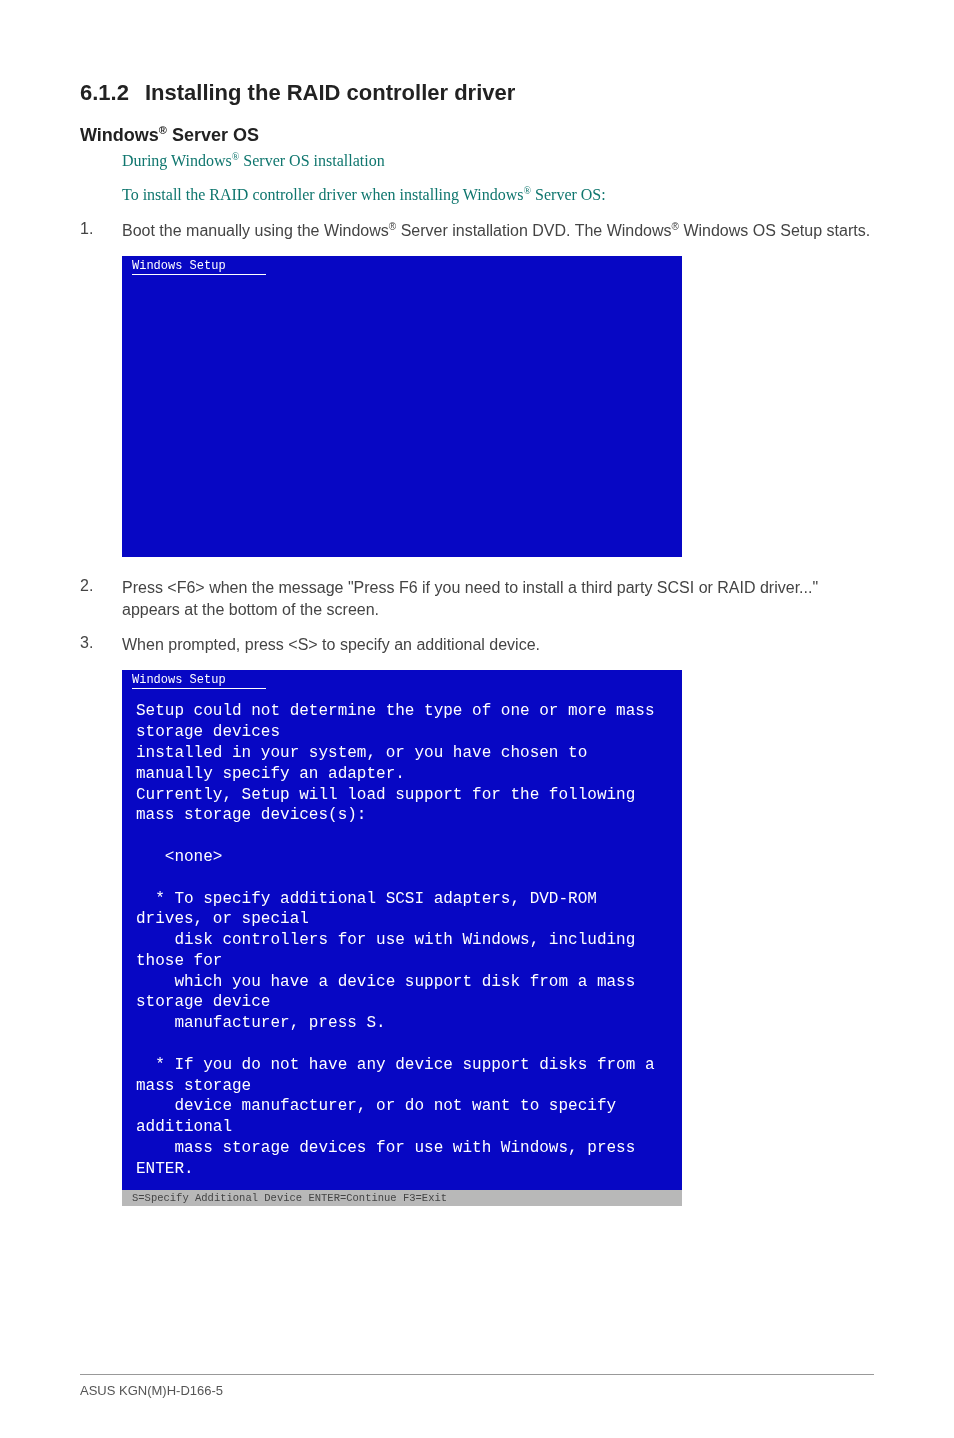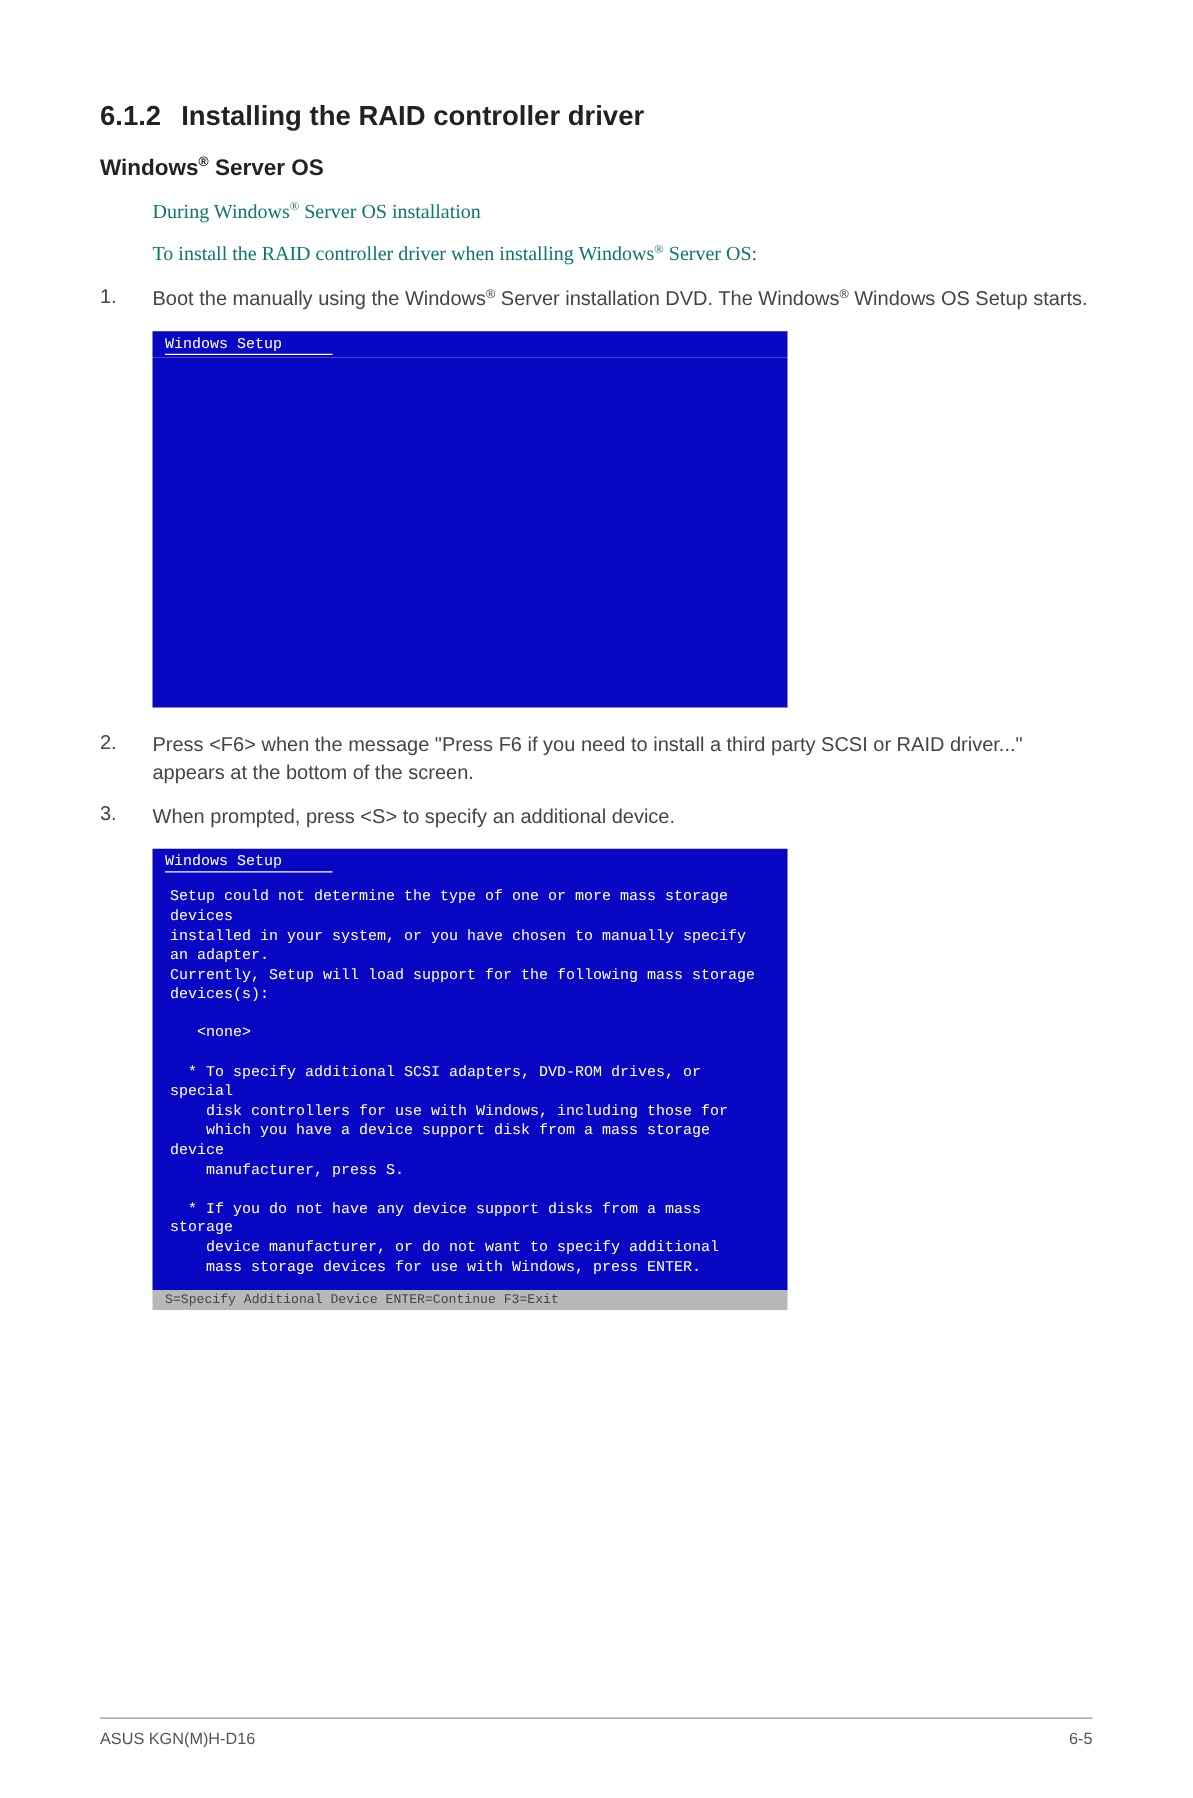--- a/index.html
+++ b/index.html
@@ -22,21 +22,21 @@
     margin-bottom: 18px;
   }
   .h-section .num {
     display: inline-block;
     margin-right: 16px;
   }
   .h-sub {
     font-size: 18px;
     font-weight: bold;
     color: #222;
-    margin-bottom: 14px;
+    margin-bottom: 4px;
   }
   .h-sub sup {
     font-size: 11px;
     vertical-align: super;
   }
   .indent-block {
     padding-left: 42px;
     margin-bottom: 14px;
   }
   .body-text {
@@ -65,41 +65,41 @@
     color: #444;
     line-height: 1.35;
   }
   .step-text sup {
     font-size: 10px;
     vertical-align: super;
   }
   .screenshot {
     margin-left: 42px;
     margin-bottom: 20px;
-    width: 508px;
+    width: 560px;
   }
   .ws-title {
     background: #0707c4;
     color: #fff;
     font-family: 'Courier New', monospace;
     font-size: 12px;
     padding: 3px 10px 2px 10px;
     line-height: 1.2;
   }
   .ws-title span.border {
     display: inline-block;
     border-bottom: 1px solid #fff;
     padding-right: 40px;
     padding-bottom: 1px;
   }
   .ws-body {
     background: #0707c4;
     color: #fff;
     font-family: 'Courier New', monospace;
-    font-size: 12px;
+    font-size: 16px;
     padding: 10px 14px;
     white-space: pre-wrap;
     line-height: 1.3;
   }
   .ws-body.big {
     height: 260px;
   }
   .ws-status {
     background: #b8b8b8;
     color: #444;
@@ -108,21 +108,20 @@
     padding: 2px 10px;
   }
   .footer {
     position: absolute;
     bottom: 40px;
     left: 80px;
     right: 80px;
     border-top: 1px solid #999;
     padding-top: 8px;
     display: flex;
-    justify-content: space-between;
     font-size: 13px;
     color: #555;
   }
   .page-wrap {
     position: relative;
     min-height: 1438px;
   }
 </style>
 </head>
 <body>

